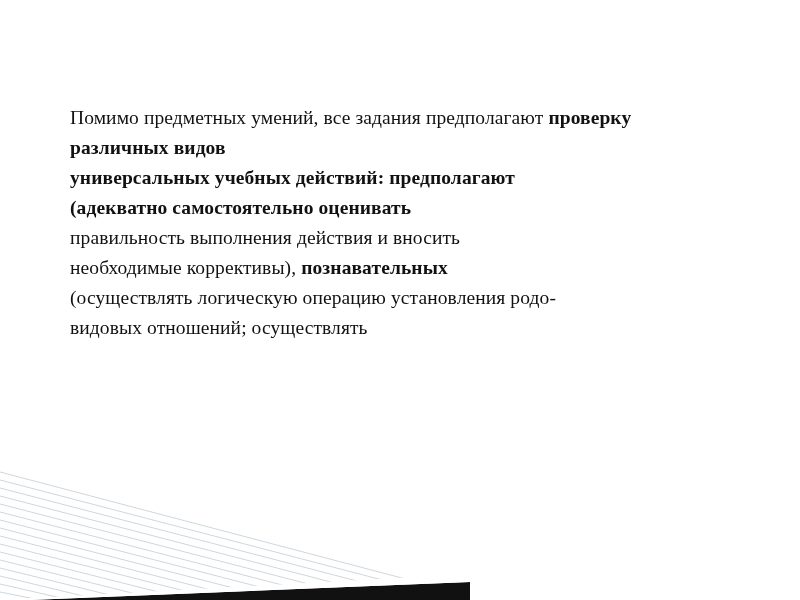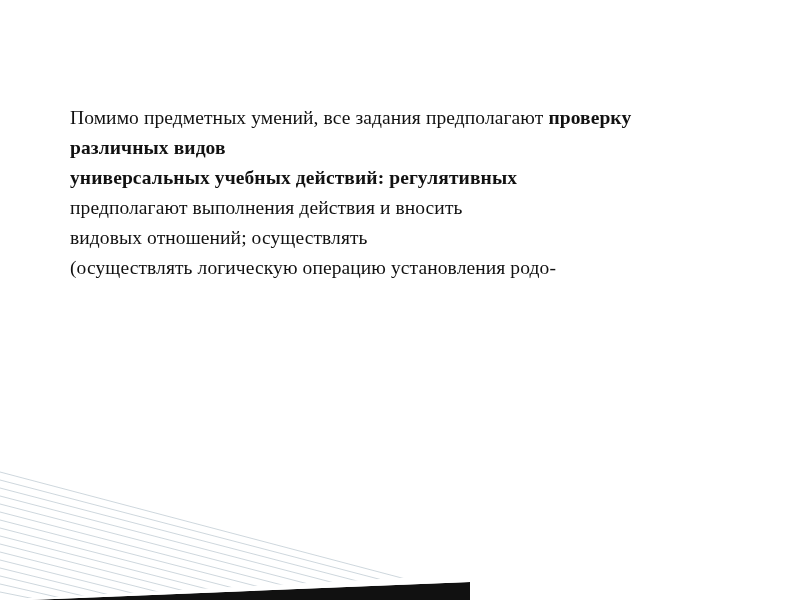--- a/index.html
+++ b/index.html
@@ -70,19 +70,21 @@
       <line x1="0" y1="114" x2="70" y2="130"></line>
       <line x1="0" y1="122" x2="40" y2="130"></line>
     </g>
     <polygon points="0,128 470,128 470,130 0,130" fill="#ffffff"></polygon>
     <polygon points="30,130 470,112 470,130" fill="#111111"></polygon>
     <polygon points="0,130 470,104 470,112 30,130" fill="#ffffff"></polygon>
   </svg>
 
   <div class="body-text">
     <p><span>Помимо предметных умений, все задания предполагают </span><span class="b">проверку различных видов</span></p>
-    <p class="b">универсальных учебных действий: регулятивных</p>
-    <p>предполагают выполнения действия и вносить</p>
+    <p class="b">универсальных учебных действий: предполагают</p>
+    <p class="b">(адекватно самостоятельно оценивать</p>
+    <p>правильность выполнения действия и вносить</p>
+    <p><span>необходимые коррективы), </span><span class="b">познавательных</span></p>
+    <p>(осуществлять логическую операцию установления родо-</p>
     <p>видовых отношений; осуществлять</p>
-    <p>(осуществлять логическую операцию установления родо-</p>
   </div>
 
 </div>
 
 </body></html>

